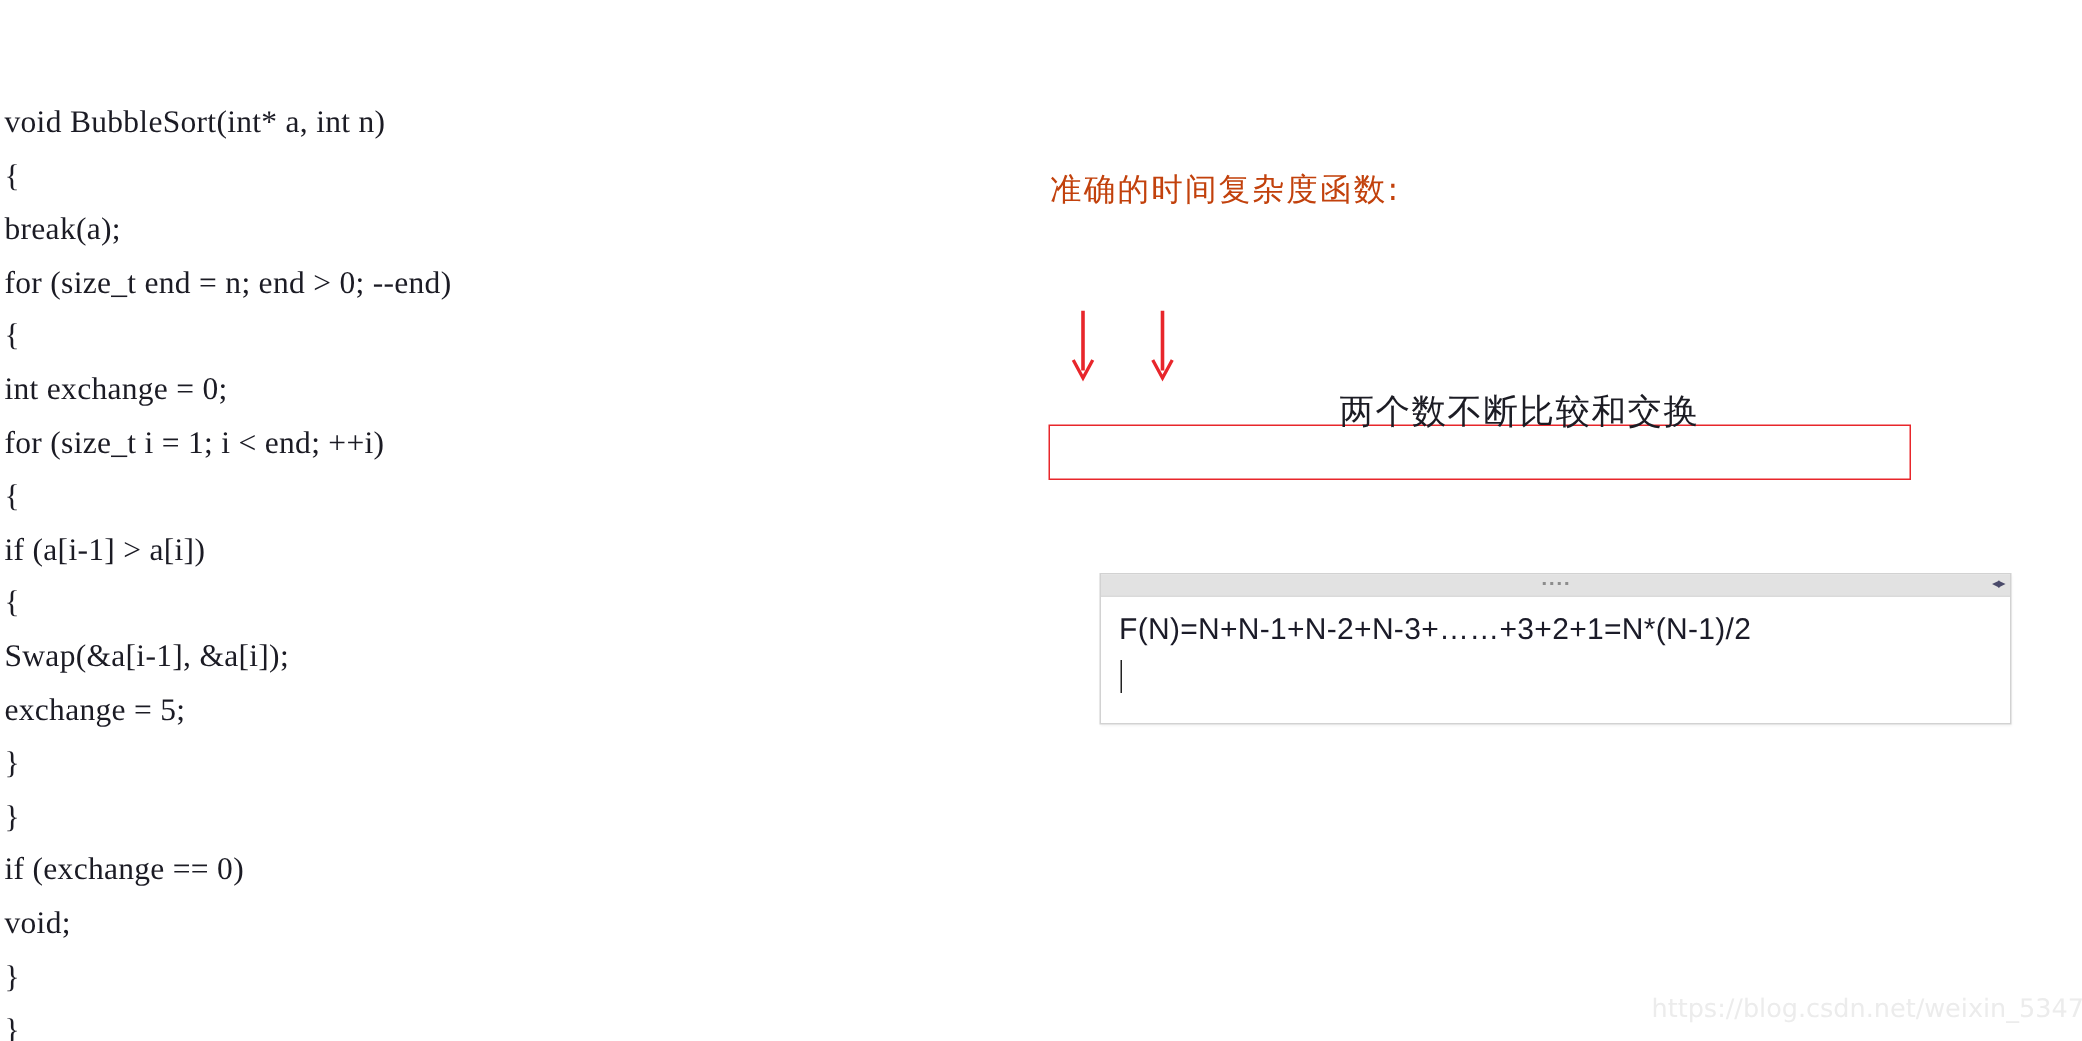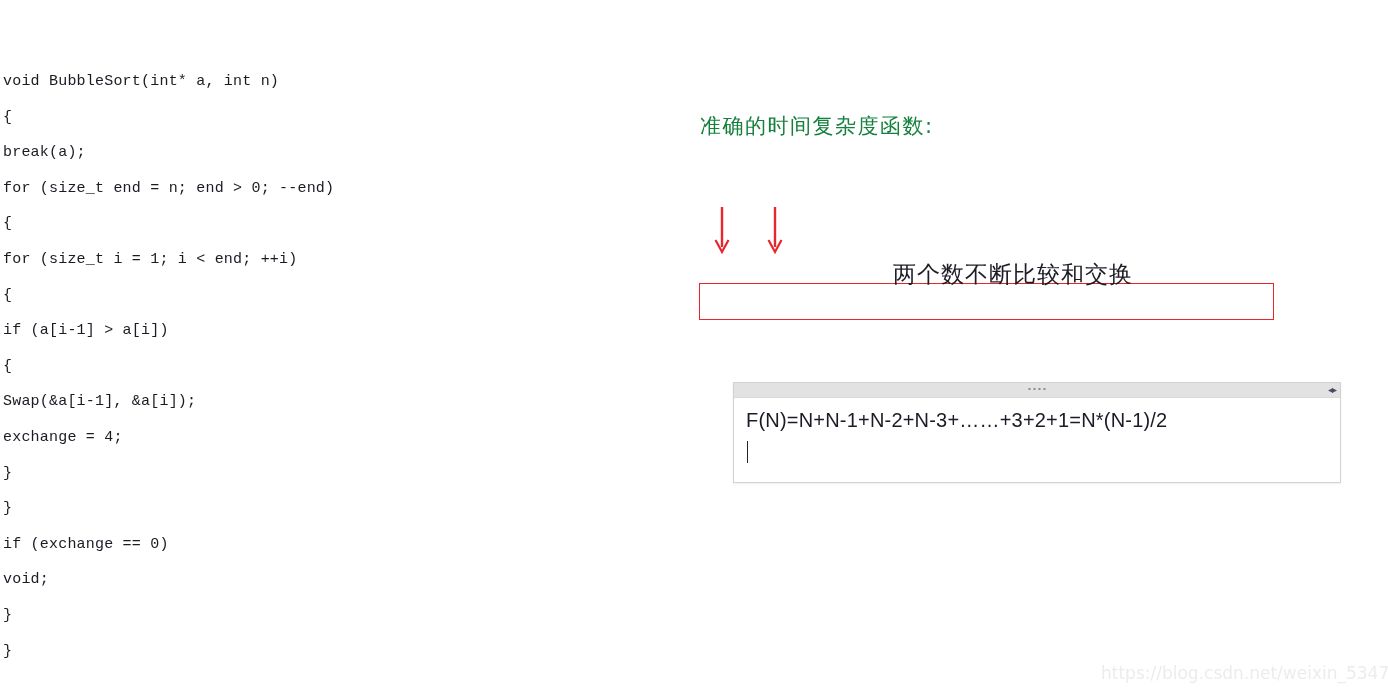--- a/index.html
+++ b/index.html
@@ -19,22 +19,22 @@
   #code-listing {
     position: absolute;
     left: 3px;
     top: 64px;
     width: 560px;
     margin: 0;
     padding: 0;
     list-style: none;
   }
   #code-listing li {
-    font-family: Liberation Mono, monospace;
-    font-size: 15px;
+    font-family: Liberation Serif, serif;
+    font-size: 21px;
     line-height: 35.6px;
     color: #1b1b24;
     white-space: pre;
     letter-spacing: 0.2px;
     height: 35.6px;
   }
 
   
   #right-pane {
     position: absolute;
@@ -42,21 +42,21 @@
     width: 1388px; height: 694px;
     pointer-events: none;
   }
 
   #section-title {
     position: absolute;
     left: 700px;
     top: 112px;
     font-family: "DejaVu Sans", "Liberation Sans", sans-serif;
     font-size: 21px;
-    color: #15803d;
+    color: #c2410c;
     letter-spacing: 1.5px;
     white-space: pre;
   }
 
   
   .red-arrow {
     position: absolute;
     width: 22px;
     height: 48px;
   }
@@ -160,26 +160,27 @@
 </style>
 </head>
 <body>
 
 <ul id="code-listing">
     <li>void BubbleSort(int* a, int n)</li>
     <li>{</li>
     <li>break(a);</li>
     <li>for (size_t end = n; end &gt; 0; --end)</li>
     <li>{</li>
+    <li>int exchange = 0;</li>
     <li>for (size_t i = 1; i &lt; end; ++i)</li>
     <li>{</li>
     <li>if (a[i-1] &gt; a[i])</li>
     <li>{</li>
     <li>Swap(&amp;a[i-1], &amp;a[i]);</li>
-    <li>exchange = 4;</li>
+    <li>exchange = 5;</li>
     <li>}</li>
     <li>}</li>
     <li>if (exchange == 0)</li>
     <li>void;</li>
     <li>}</li>
     <li>}</li>
   </ul>
 
 <div id="right-pane">
 

